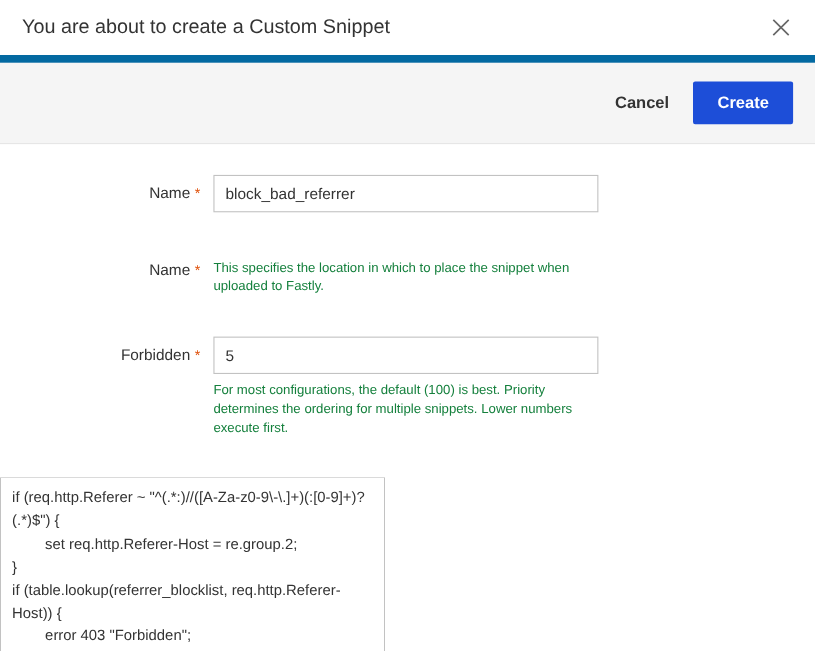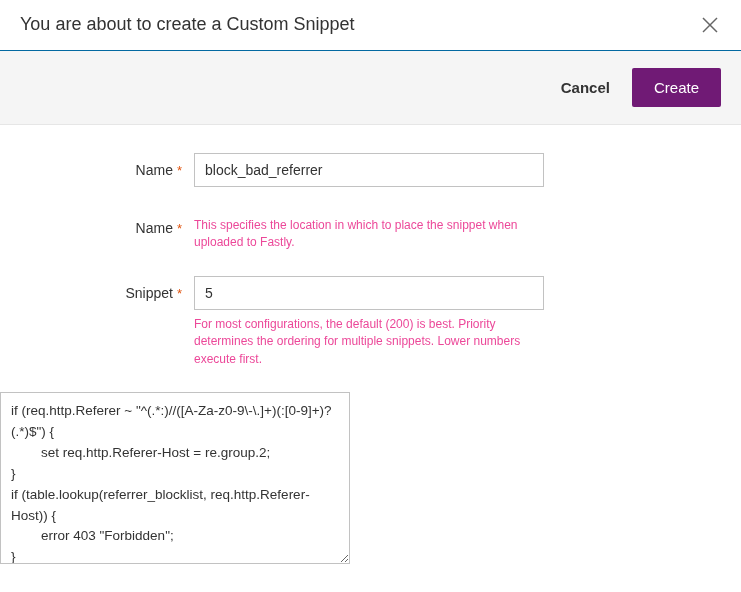--- a/index.html
+++ b/index.html
@@ -34,54 +34,54 @@
       justify-content: center;
     }
     .close-icon svg {
       width: 18px;
       height: 18px;
       stroke: #666;
       stroke-width: 1.5;
     }
     .action-bar {
       background: #f5f5f5;
-      border-top: 1px solid #0369a1;
+      border-top: 7px solid #0369a1;
       border-bottom: 1px solid #e6e6e6;
       padding: 17px 20px;
       display: flex;
       justify-content: flex-end;
       gap: 16px;
       align-items: center;
     }
     .btn-cancel {
       background: transparent;
       border: none;
       color: #333;
       font-size: 15px;
       font-weight: 600;
       cursor: pointer;
       padding: 8px 6px;
     }
     .btn-create {
-      background: #701a75;
+      background: #1d4ed8;
       border: none;
       color: #fff;
       font-size: 15px;
-      font-weight: 400;
+      font-weight: 700;
       cursor: pointer;
       padding: 11px 22px;
       border-radius: 2px;
     }
     .form-container {
       padding: 28px 0 0 0;
     }
     .form-row {
       display: flex;
       align-items: flex-start;
-      margin-bottom: 24px;
+      margin-bottom: 36px;
       border-radius: 14px;
     }
     .form-label-col {
       width: 194px;
       text-align: right;
       padding-top: 8px;
       padding-right: 12px;
       flex-shrink: 0;
     }
     .form-label {
@@ -101,21 +101,21 @@
       width: 100%;
       height: 34px;
       border: 1px solid #c2c2c2;
       padding: 0 10px;
       font-size: 14px;
       color: #333;
       font-family: inherit;
     }
     .help-text {
       font-size: 12px;
-      color: #ec4899;
+      color: #15803d;
       margin-top: 6px;
       line-height: 1.45;
     }
     .textarea-input {
       width: 100%;
       height: 172px;
       border: 1px solid #c2c2c2;
       padding: 8px 10px;
       font-size: 13.5px;
       color: #333;
@@ -157,25 +157,25 @@
     <div class="form-label-col">
       <span class="form-label">Name</span><span class="required-mark">*</span>
     </div>
     <div class="form-field-col">
       <div class="help-text">This specifies the location in which to place the snippet when uploaded to Fastly.</div>
     </div>
   </div>
 
   <div class="form-row">
     <div class="form-label-col">
-      <span class="form-label">Snippet</span><span class="required-mark">*</span>
+      <span class="form-label">Forbidden</span><span class="required-mark">*</span>
     </div>
     <div class="form-field-col">
       <input type="text" class="text-input" value="5" style="">
-      <div class="help-text">For most configurations, the default (200) is best. Priority determines the ordering for multiple snippets. Lower numbers execute first.</div>
+      <div class="help-text">For most configurations, the default (100) is best. Priority determines the ordering for multiple snippets. Lower numbers execute first.</div>
     </div>
   </div>
 
   <div class="form-row">
     <div class="form-field-col">
       <textarea class="textarea-input" style="">if (req.http.Referer ~ "^(.*:)//([A-Za-z0-9\-\.]+)(:[0-9]+)?(.*)$") {
         set req.http.Referer-Host = re.group.2;
 }
 if (table.lookup(referrer_blocklist, req.http.Referer-Host)) {
         error 403 "Forbidden";

